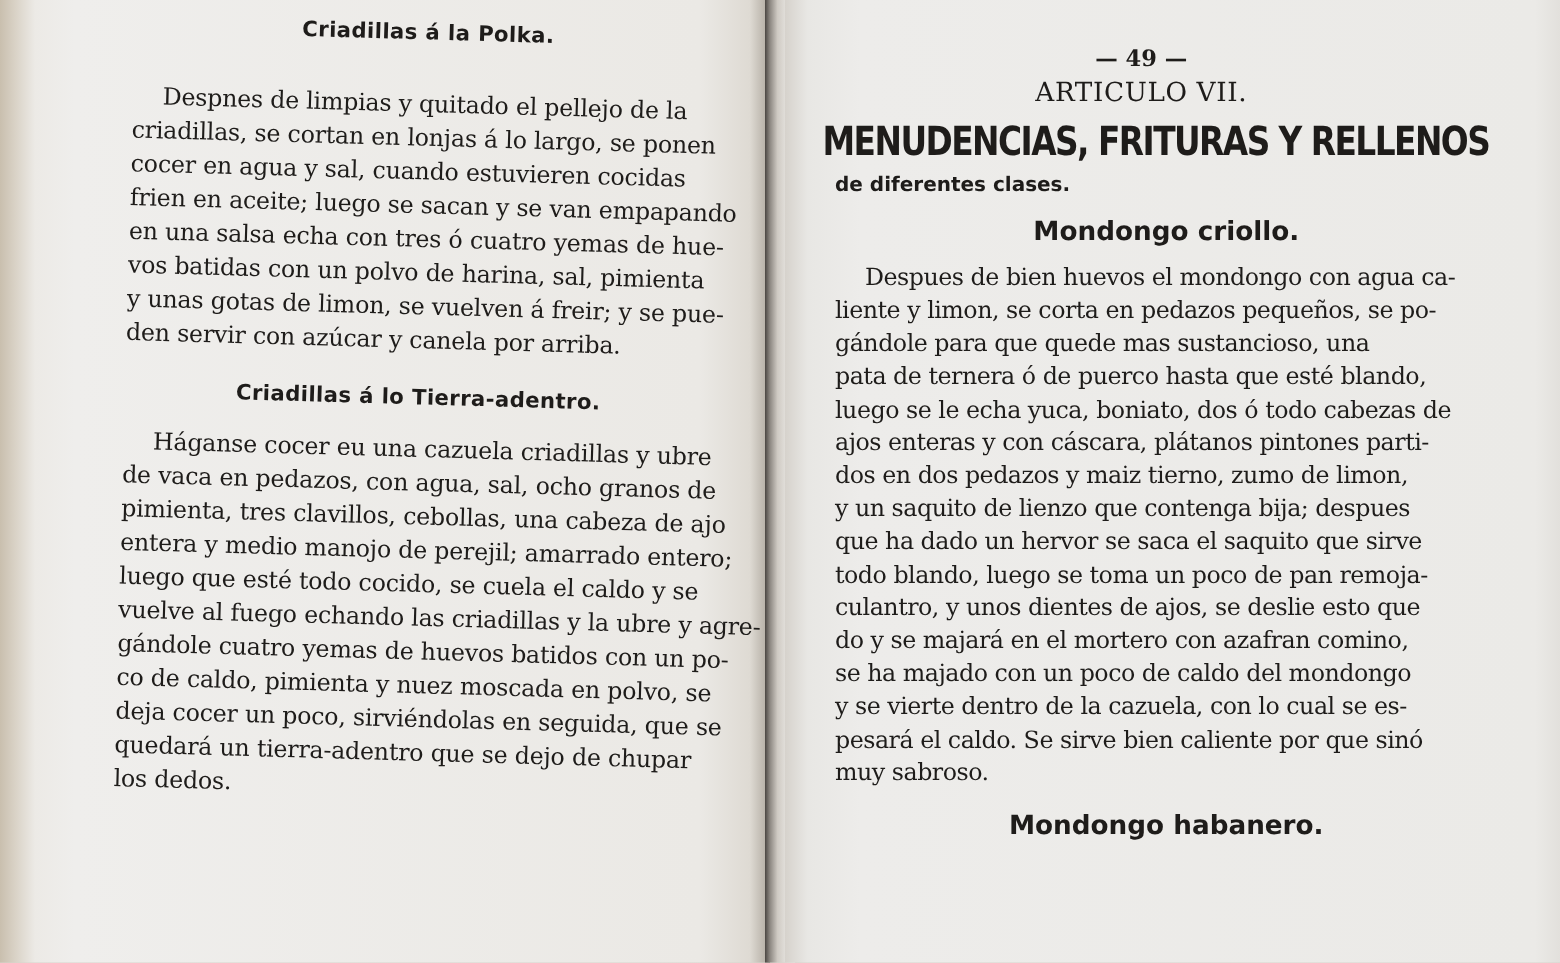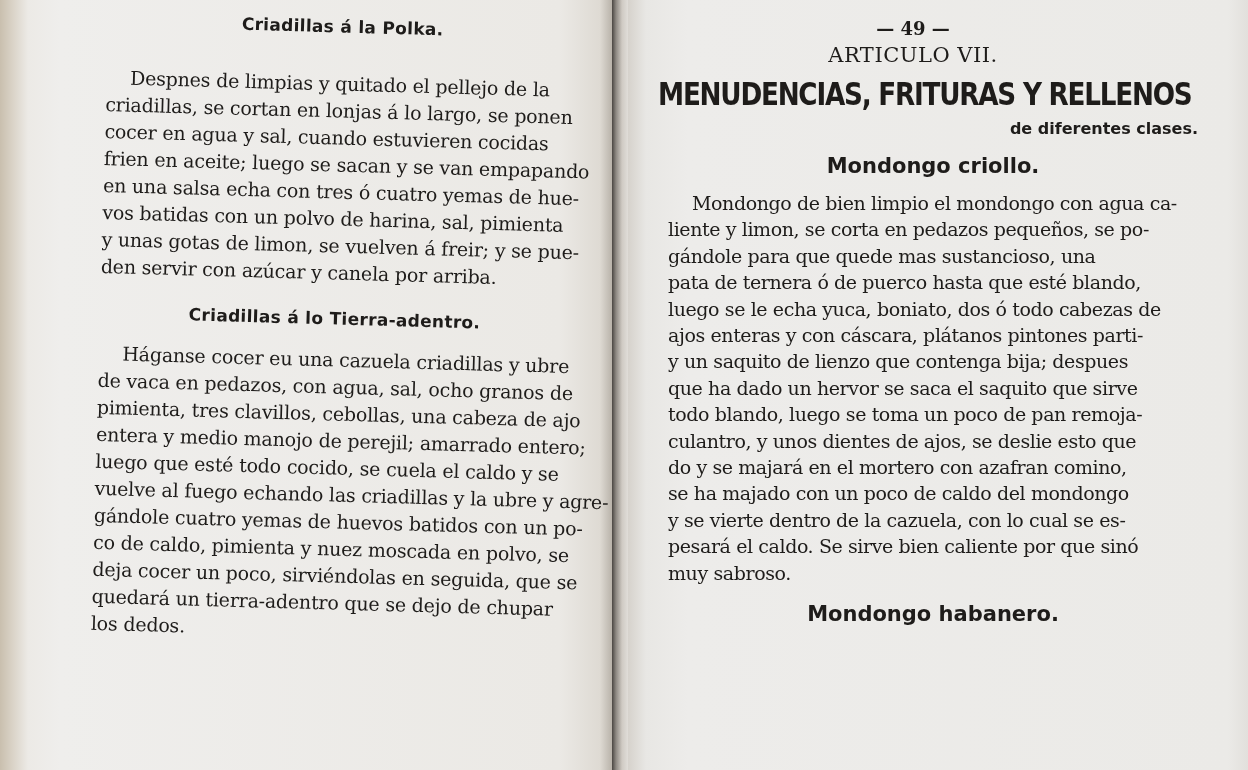--- a/index.html
+++ b/index.html
@@ -35,35 +35,35 @@
     }
     .body-line {
       font-size: 19px; line-height: 27px; white-space: nowrap; letter-spacing: -0.2px;
     }
     .indent { padding-left: 24px; }
     .left-h1 { margin-left: -40px; margin-bottom: 34px; }
     .left-h2 { margin: 22px 0 18px -40px; }
     .right-text { position: absolute; left: 40px; top: 18px; width: 530px; }
     .page-num {
       text-align: center; font-weight: bold; font-size: 18px;
-      font-family: "DejaVu Serif", serif; margin-left: -40px;
+      font-family: "DejaVu Serif", serif; margin-left: -40px; margin-top: 19px;
     }
     .article {
       text-align: center; font-size: 21px; margin-top: 4px; letter-spacing: 0.5px;
       margin-left: -40px;
     }
     .chapter {
       font-family: "DejaVu Sans", "Liberation Sans", sans-serif;
       font-weight: bold; font-size: 32px; letter-spacing: -1.5px;
       transform: scaleX(0.82); transform-origin: 0 50%; white-space: nowrap;
       margin-top: 8px; margin-left: -10px; width: 650px;
     }
     .subtitle {
       font-family: "DejaVu Sans", sans-serif; font-weight: bold;
-      font-size: 16px; text-align: right; margin-top: 6px;
+      font-size: 16px; text-align: left; margin-top: 6px;
     }
     .recipe-title {
       font-family: "DejaVu Sans", sans-serif; font-weight: bold;
       font-size: 21px; text-align: center; margin: 16px 0 12px 0;
     }
     .r-line { font-size: 19px; line-height: 26.4px; white-space: nowrap; letter-spacing: -0.4px; text-align: justify; }
     .bottom-title { margin-top: 16px; }
   </style>
 </head>
 <body>
@@ -103,26 +103,27 @@
   <div class="gutter"></div>
 
   <div class="page-right">
     <div class="right-text">
       <div class="page-num">— 49 —</div>
       <div class="article">ARTICULO VII.</div>
       <div class="chapter">MENUDENCIAS, FRITURAS Y RELLENOS</div>
       <div class="subtitle">de diferentes clases.</div>
       <div class="recipe-title">Mondongo criollo.</div>
       <div>
-        <div class="r-line indent">Mondongo de bien limpio el mondongo con agua ca-</div>
+        <div class="r-line indent">Despues de bien huevos el mondongo con agua ca-</div>
         <div class="r-line">liente y limon, se corta en pedazos pequeños, se po-</div>
         <div class="r-line">gándole  para  que  quede  mas  sustancioso,  una</div>
         <div class="r-line">pata de ternera ó de puerco  hasta que esté blando,</div>
         <div class="r-line">luego se le echa yuca, boniato, dos ó todo cabezas de</div>
         <div class="r-line">ajos enteras y con cáscara,  plátanos pintones  parti-</div>
+        <div class="r-line">dos en dos pedazos y  maiz  tierno, zumo de  limon,</div>
         <div class="r-line">y un saquito de  lienzo que contenga  bija;  despues</div>
         <div class="r-line">que ha dado un  hervor se saca el saquito que sirve</div>
         <div class="r-line">todo blando, luego se toma un poco de pan  remoja-</div>
         <div class="r-line">culantro, y unos dientes de ajos, se deslie esto  que</div>
         <div class="r-line">do y se majará en el mortero con  azafran  comino,</div>
         <div class="r-line">se ha majado con un  poco de  caldo  del mondongo</div>
         <div class="r-line">y se vierte  dentro de  la cazuela, con lo  cual se es-</div>
         <div class="r-line">pesará el caldo.  Se sirve bien caliente por que sinó</div>
         <div class="r-line">muy sabroso.</div>
       </div>

